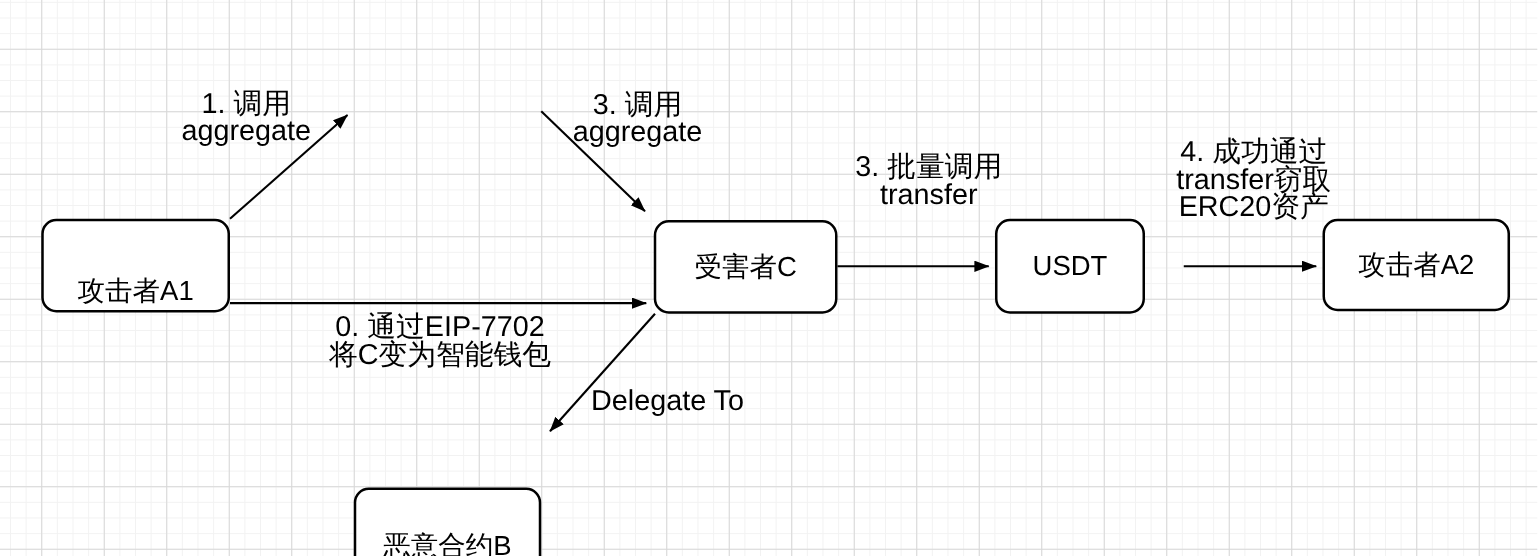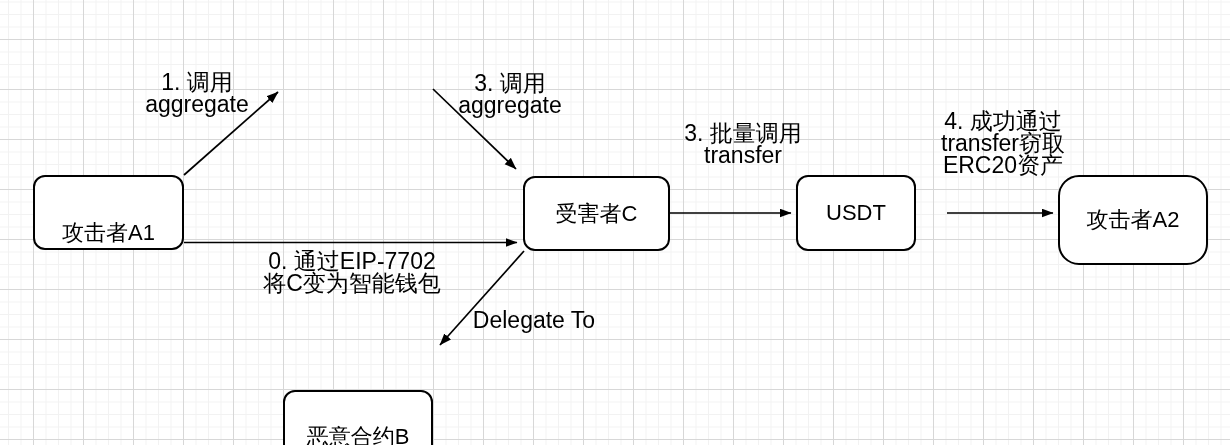--- a/index.html
+++ b/index.html
@@ -77,21 +77,21 @@
   </div>
 
   <div class="node" style="left:523px; top:176px; width:147px; height:75px;">
     <span>受害者C</span>
   </div>
 
   <div class="node" style="left:796px; top:175px; width:120px; height:76px;">
     <span>USDT</span>
   </div>
 
-  <div class="node" style="left:1058px; top:175px; width:150px; height:90px;border-radius:21px;">
+  <div class="node" style="left:1058px; top:175px; width:150px; height:74px;">
     <span>攻击者A2</span>
   </div>
 
   <div class="node" style="left:283px; top:351px; width:150px; height:94px;margin-top:39px;">
     <span>恶意合约B</span>
   </div>
 
   <div class="edge-label" style="left:197px; top:93px;">1. 调用
 aggregate</div>
 

